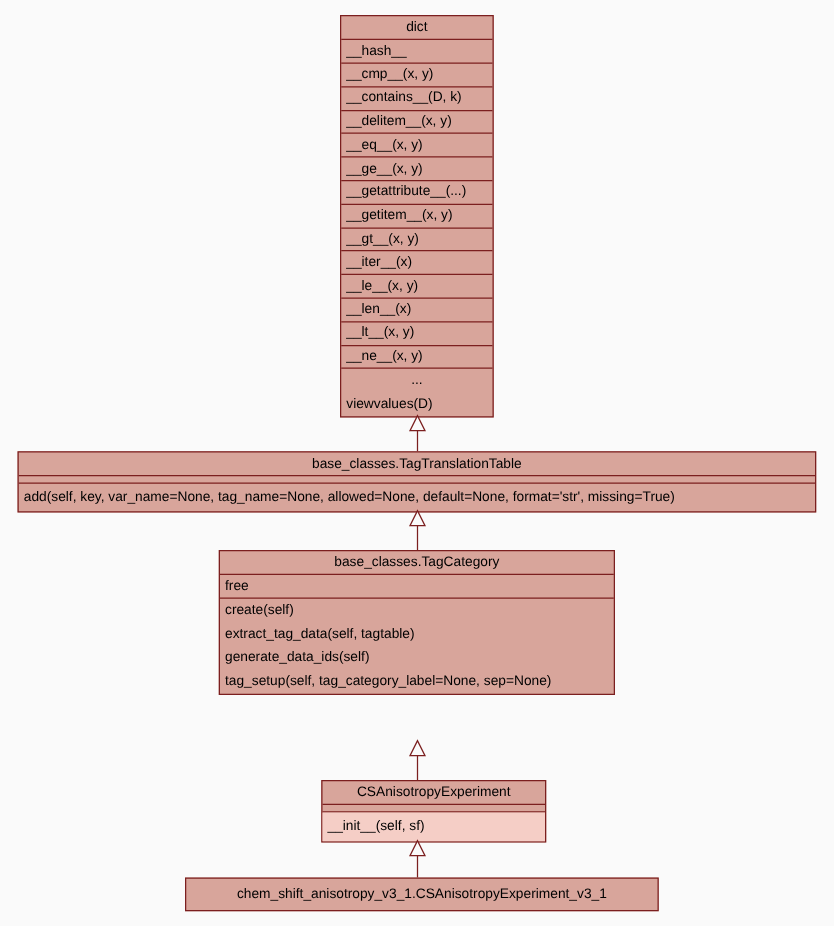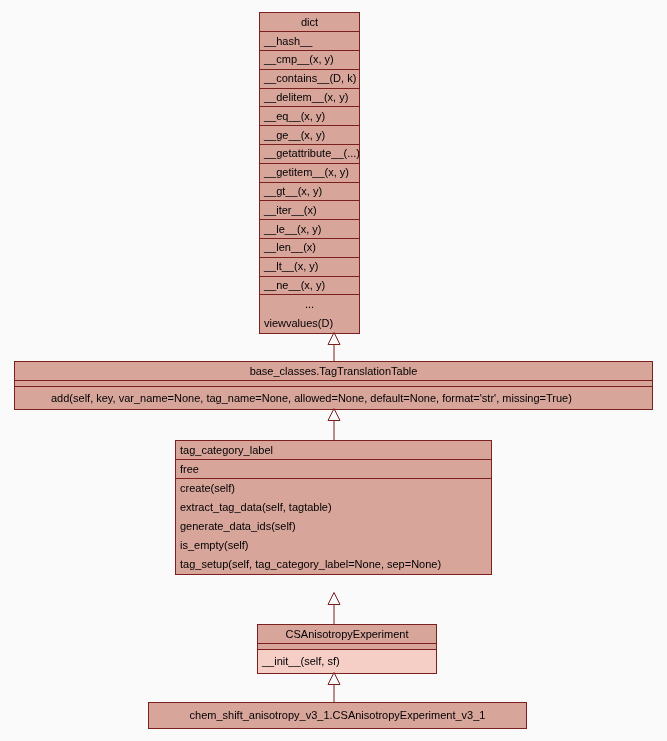--- a/index.html
+++ b/index.html
@@ -36,21 +36,21 @@
     white-space: nowrap;
     overflow: hidden;
   }
   .row.sep { border-bottom: 1px solid var(--border); }
   .row.title { justify-content: center; }
   .row.center { justify-content: center; }
   .row.light { background: var(--box-fill-light); }
   .h19 { height: 19px; }
   .hm  { height: 18.8px; }
   .h6  { height: 6px; padding: 0; }
-  .h22 { height: 22px; margin-left: 32px; }
+  .h22 { height: 22px; }
   .h23 { height: 23px; }
   .h25 { height: 25px; }
   .arrows {
     position: absolute;
     left: 0; top: 0;
     pointer-events: none;
   }
   .arrows line {
     stroke: var(--border);
     stroke-width: 1;
@@ -59,21 +59,21 @@
     fill: var(--background);
     stroke: var(--border);
     stroke-width: 1;
   }
 </style>
 </head>
 <body>
 
 <div class="canvas">
 
-  <div class="class-box" style="left:259px; top:12px; width:101px;">
+  <div class="class-box" style="left:272px; top:12px; width:123px;">
     <div class="row title sep h19">dict</div>
     <div class="row sep h19">__hash__</div>
     <div class="row sep hm">__cmp__(x, y)</div>
     <div class="row sep hm">__contains__(D, k)</div>
     <div class="row sep hm">__delitem__(x, y)</div>
     <div class="row sep hm">__eq__(x, y)</div>
     <div class="row sep hm">__ge__(x, y)</div>
     <div class="row sep hm">__getattribute__(...)</div>
     <div class="row sep hm">__getitem__(x, y)</div>
     <div class="row sep hm">__gt__(x, y)</div>
@@ -86,26 +86,25 @@
     <div class="row hm">viewvalues(D)</div>
   </div>
 
   <div class="class-box" style="left:14px; top:361px; width:639px;">
     <div class="row title sep h19">base_classes.TagTranslationTable</div>
     <div class="row sep h6"></div>
     <div class="row h22">add(self, key, var_name=None, tag_name=None, allowed=None, default=None, format='str', missing=True)</div>
   </div>
 
   <div class="class-box" style="left:175px; top:440px; width:317px;">
-    <div class="row sep h19">tag_category_label</div>
+    <div class="row title sep h19">base_classes.TagCategory</div>
     <div class="row sep h19">free</div>
     <div class="row h19">create(self)</div>
     <div class="row h19">extract_tag_data(self, tagtable)</div>
     <div class="row h19">generate_data_ids(self)</div>
-    <div class="row h19">is_empty(self)</div>
     <div class="row h19">tag_setup(self, tag_category_label=None, sep=None)</div>
   </div>
 
   <div class="class-box" style="left:257px; top:624px; width:180px;">
     <div class="row title sep h19">CSAnisotropyExperiment</div>
     <div class="row sep h6"></div>
     <div class="row light h23">__init__(self, sf)</div>
   </div>
 
   <div class="class-box" style="left:148px; top:702px; width:379px;">

